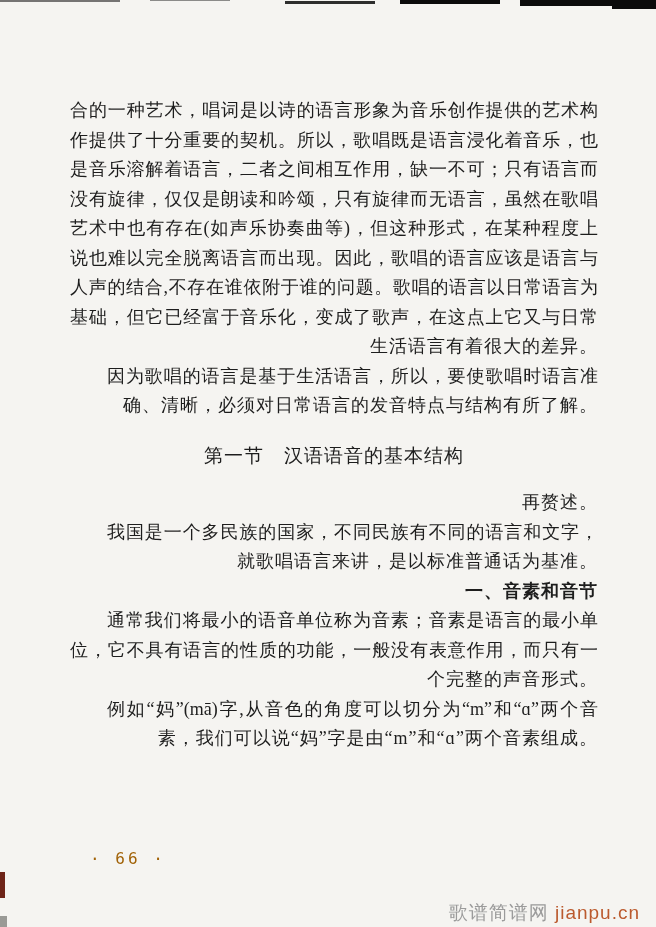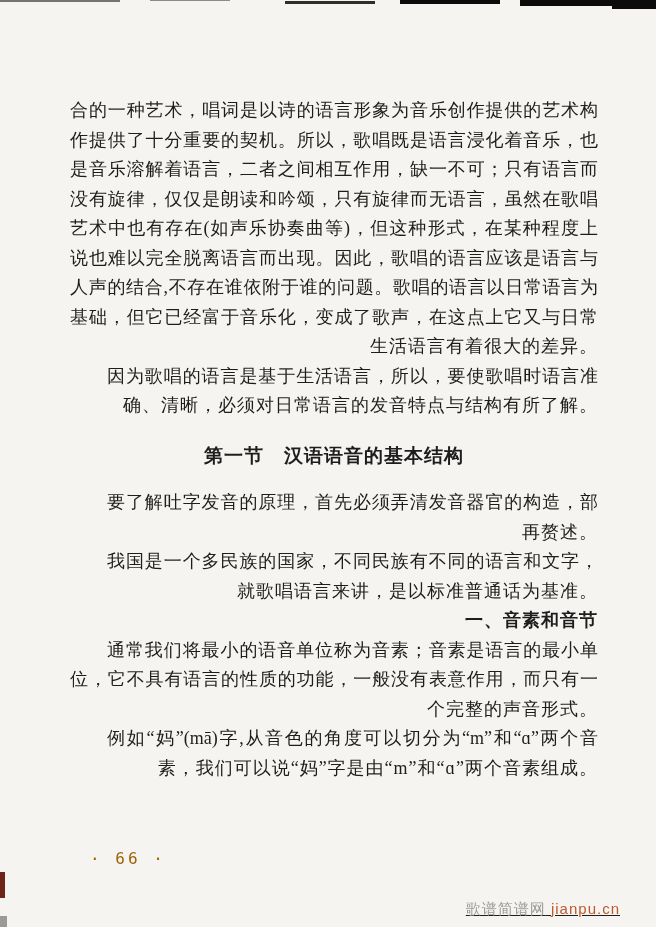--- a/index.html
+++ b/index.html
@@ -37,45 +37,44 @@
     white-space: nowrap;
   }
   .line.fill {
     letter-spacing: 0;
     white-space: normal;
     text-align: justify;
     text-align-last: justify;
   }
   .line.indent { padding-left: 37px; }
   .line.heading {
-    font-weight: bold;
+    font-weight: normal;
     font-size: 19px;
     text-align: center;
     text-align-last: center;
     margin: 20px 0 18px 0;
     padding-left: 0;
     letter-spacing: 1px;
   }
   .line.subheading { font-weight: bold; }
 
   .page-number {
     position: absolute;
     left: 90px; top: 849px;
     font-family: "DejaVu Sans Mono", monospace;
     font-size: 16px;
     letter-spacing: 3px;
     color: #a16207;
   }
   .watermark {
     position: absolute;
-    top: 900px; right: 36px;
+    top: 900px; right: 16px;
     font-family: "Liberation Sans", sans-serif;
-    font-size: 15px;
+    font-size: 19px;
     letter-spacing: 1px;
-    text-decoration: underline;
   }
   .watermark .wm-name { color: #9b9b9b; }
   .watermark .wm-url  { color: #bb5a2e; }
 
   .scan-mark-left {
     position: absolute;
     left: 0; top: 872px; width: 5px; height: 26px;
     background: #6e2418;
   }
   .scan-corner {
@@ -104,21 +103,20 @@
       <div class="line fill">是音乐溶解着语言，二者之间相互作用，缺一不可；只有语言而</div>
       <div class="line fill">没有旋律，仅仅是朗读和吟颂，只有旋律而无语言，虽然在歌唱</div>
       <div class="line fill">艺术中也有存在(如声乐协奏曲等)，但这种形式，在某种程度上</div>
       <div class="line fill">说也难以完全脱离语言而出现。因此，歌唱的语言应该是语言与</div>
       <div class="line fill">人声的结合,不存在谁依附于谁的问题。歌唱的语言以日常语言为</div>
       <div class="line fill">基础，但它已经富于音乐化，变成了歌声，在这点上它又与日常</div>
       <div class="line">生活语言有着很大的差异。</div>
       <div class="line indent fill">因为歌唱的语言是基于生活语言，所以，要使歌唱时语言准</div>
       <div class="line">确、清晰，必须对日常语言的发音特点与结构有所了解。</div>
       <div class="line heading">第一节　汉语语音的基本结构</div>
-      <div class="line indent fill">要了解吐字发音的原理，首先必须弄清发音器官的构造，部</div>
       <div class="line">再赘述。</div>
       <div class="line indent fill">我国是一个多民族的国家，不同民族有不同的语言和文字，</div>
       <div class="line">就歌唱语言来讲，是以标准普通话为基准。</div>
       <div class="line subheading indent">一、音素和音节</div>
       <div class="line indent fill">通常我们将最小的语音单位称为音素；音素是语言的最小单</div>
       <div class="line fill">位，它不具有语言的性质的功能，一般没有表意作用，而只有一</div>
       <div class="line">个完整的声音形式。</div>
       <div class="line indent fill">例如“妈”(mā)字,从音色的角度可以切分为“m”和“ɑ”两个音</div>
       <div class="line">素，我们可以说“妈”字是由“m”和“ɑ”两个音素组成。</div>
     </div>

